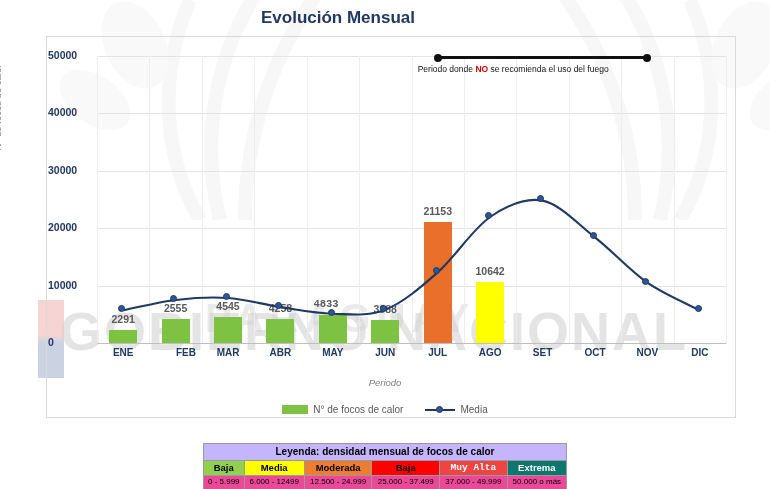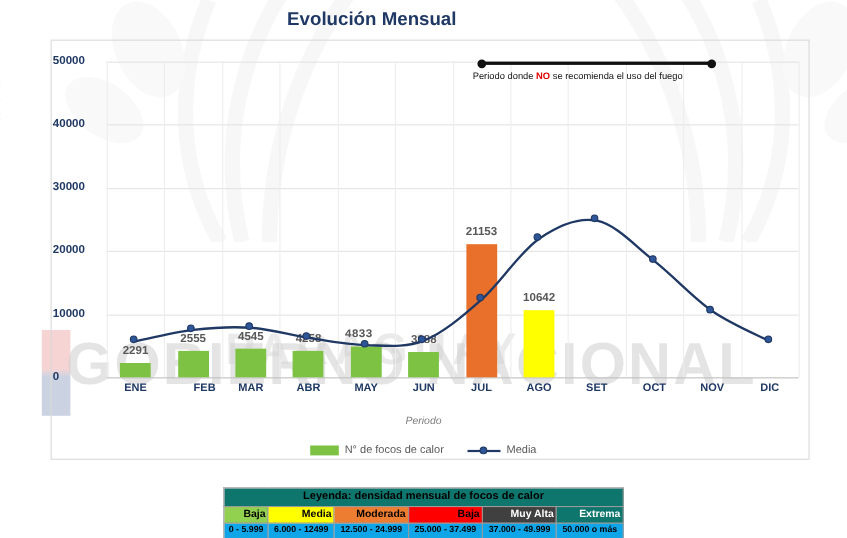--- a/index.html
+++ b/index.html
@@ -82,21 +82,20 @@
 
   .pt { position:absolute; width:7px; height:7px; border-radius:50%;
         background:#2E5597; border:1.6px solid #1F3864; }
 
   
   .ann-line { position:absolute; height:3px; background:#111; }
   .ann-dot { position:absolute; width:8px; height:8px; border-radius:50%; background:#111; }
   .ann-text {
     position:absolute; font-size:8.5px; color:#111; white-space:nowrap;
     font-family:"Liberation Sans", sans-serif;
-    margin-left:12px;
   }
   .ann-text b { color:#E00000; font-weight:700; }
 
   
   .slegend {
     position:absolute; left:0; top:404px; width:770px;
     display:flex; justify-content:center; align-items:center; gap:22px;
     font-size:10px; color:#595959;
   }
   .slegend .item { display:flex; align-items:center; gap:5px; }
@@ -109,23 +108,23 @@
   
   .legend-table {
     position:absolute; left:203px; top:443px; width:364px;
     border-collapse: collapse;
     font-size: 9px;
   }
   .legend-table td, .legend-table th {
     border: 1px solid #9a9a9a; padding: 1px 2px; text-align:center;
     font-weight:700; line-height: 1.35;
   }
-  .legend-table .cap { font-size:10px; font-weight:700; color:#000; background:#0f766e; }
-  .legend-table .hdr { font-size:9.5px;text-align:right; }
-  .legend-table .rng { font-weight:700; font-size:8px; color:#000; background:#0ea5e9; }
+  .legend-table .cap { font-size:10px; font-weight:700; color:#000; background:#c4b5fd; }
+  .legend-table .hdr { font-size:9.5px; }
+  .legend-table .rng { font-weight:400; font-size:8px; color:#000; background:#ec4899; }
 </style>
 </head>
 <body>
 
 <div id="root">
 
   <svg class="wm wm-leaf l" viewBox="0 0 300 230">
     <g fill="none" stroke="#e6e6e6" stroke-width="14">
       <path d="M160 230 C 120 160, 120 80, 150 10"></path>
       <path d="M180 230 C 160 150, 175 70, 215 5"></path>
@@ -260,21 +259,21 @@
   <table class="legend-table">
     <thead>
       <tr>
         <th class="cap" colspan="6">Leyenda: densidad mensual de focos de calor</th>
       </tr>
       <tr id="legend-hdr-row">
           <th class="hdr" style="background: rgb(146, 208, 80); color: rgb(0, 0, 0);">Baja</th>
           <th class="hdr" style="background: rgb(255, 255, 0); color: rgb(0, 0, 0);">Media</th>
           <th class="hdr" style="background: rgb(237, 125, 49); color: rgb(0, 0, 0);">Moderada</th>
           <th class="hdr" style="background: rgb(255, 0, 0); color: rgb(0, 0, 0);">Baja</th>
-          <th class="hdr" style="background: #404040; color: rgb(255, 255, 255);">Muy Alta</th>
+          <th class="hdr" style="background: #ef4444; color: rgb(255, 255, 255); font-family: Liberation Mono, monospace;">Muy Alta</th>
           <th class="hdr" style="background: #0f766e; color: rgb(255, 255, 255);">Extrema</th>
         </tr>
     </thead>
     <tbody>
       <tr id="legend-rng-row">
           <td class="rng">0 - 5.999</td>
           <td class="rng">6.000 - 12499</td>
           <td class="rng">12.500 - 24.999</td>
           <td class="rng">25.000 - 37.499</td>
           <td class="rng">37.000 - 49.999</td>

